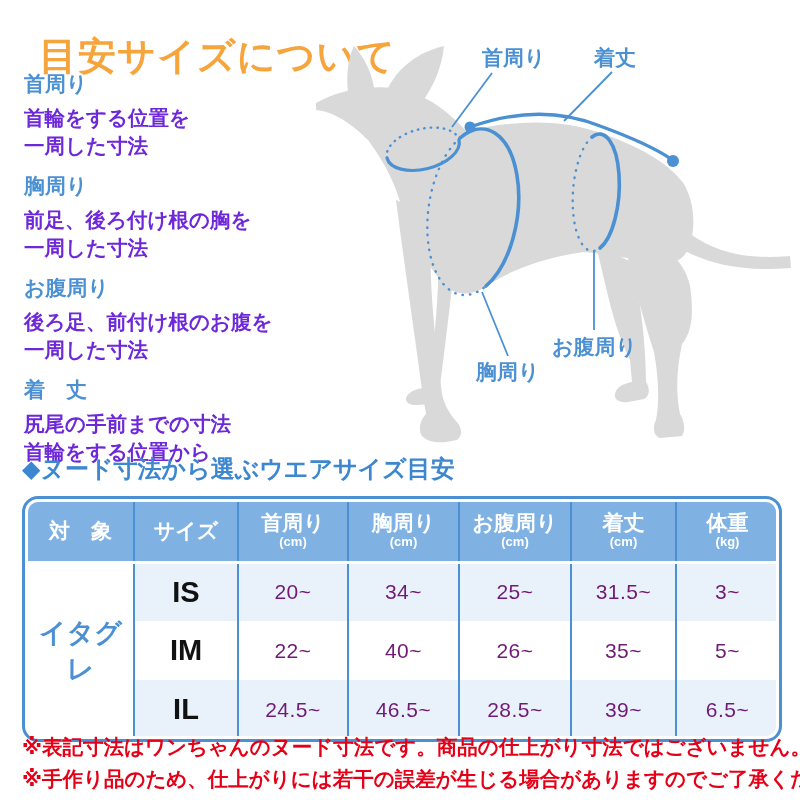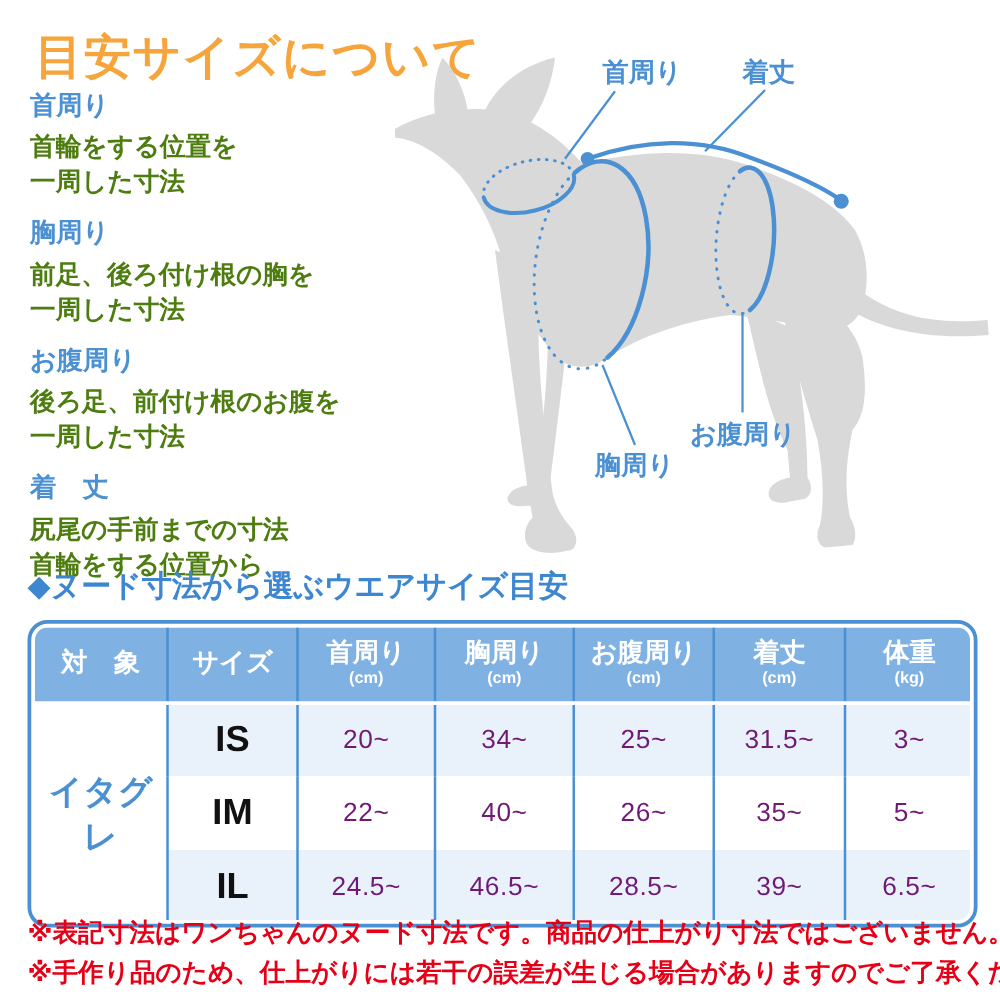--- a/index.html
+++ b/index.html
@@ -1,31 +1,31 @@
 <!DOCTYPE html>
 <html><head>
 <meta charset="utf-8">
 <style>
   html,body{margin:0;padding:0;}
   body{
     width:800px;height:800px;position:relative;background:#ffffff;overflow:hidden;
     font-family:"Liberation Sans","DejaVu Sans",sans-serif;
   }
   .page-title{
-    position:absolute;left:24px;top:16px;margin:4px;
+    position:absolute;left:24px;top:16px;margin:15px;
     font-size:38px;font-weight:bold;color:#f6a53c;letter-spacing:1px;white-space:nowrap;
   }
   
   .guide{position:absolute;left:24px;top:70px;width:310px;}
   .guide-item{margin-bottom:12px;}
   .guide-term{
     display:block;color:#4a90d2;font-weight:bold;font-size:21px;margin-bottom:6px;white-space:nowrap;
   }
   .guide-line{
-    display:block;color:#4d7c0f;font-weight:bold;font-size:20.5px;line-height:28px;white-space:nowrap;
+    display:block;color:#6d28d9;font-weight:bold;font-size:20.5px;line-height:28px;white-space:nowrap;
   }
   
   .illustration{position:absolute;left:295px;top:35px;width:505px;height:425px;}
   .illo-label{
     position:absolute;color:#4a90d2;font-weight:bold;font-size:21px;white-space:nowrap;
   }
   .lbl-neck{left:482px;top:44px;}
   .lbl-length{left:594px;top:44px;}
   .lbl-chest{left:476px;top:358px;}
   .lbl-belly{left:552px;top:333px;}

